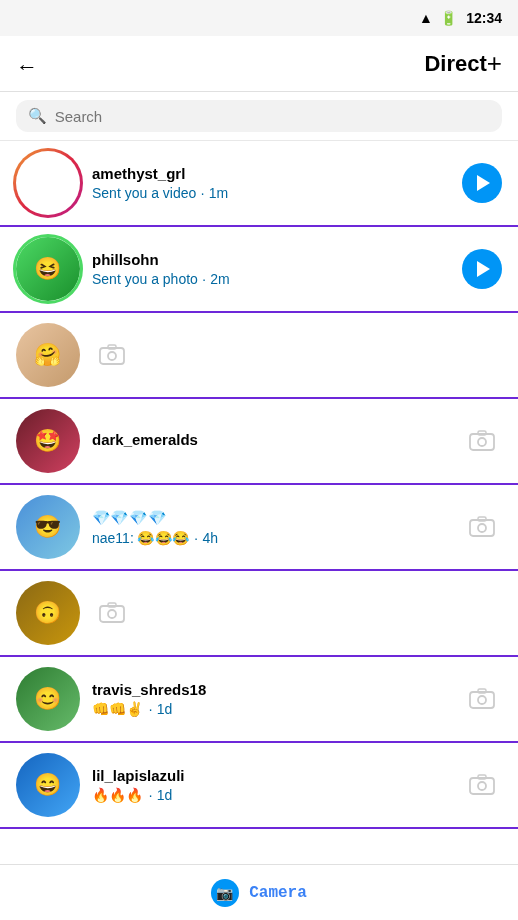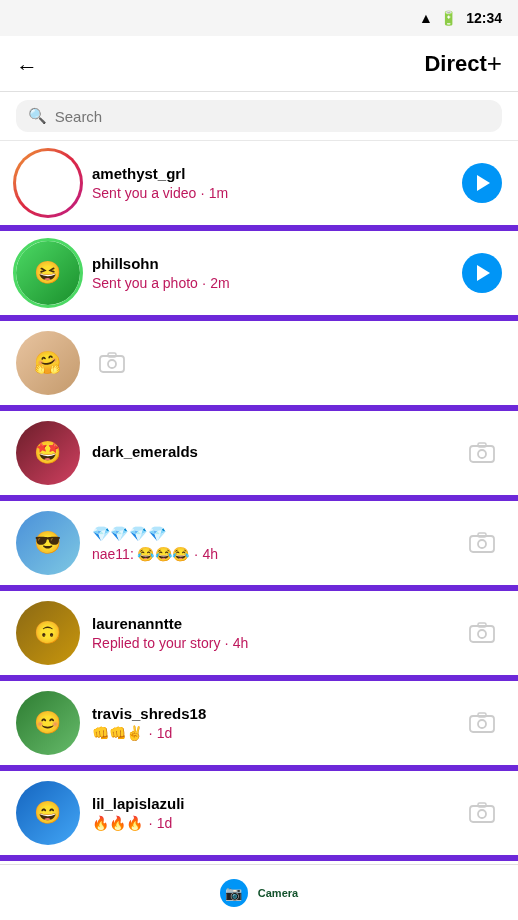--- a/index.html
+++ b/index.html
@@ -82,21 +82,21 @@
     }
     
     .message-list {
       overflow-y: auto;
     }
     .message-item {
       display: flex;
       align-items: center;
       padding: 10px 16px;
       cursor: pointer;
-      border-bottom: 6px solid #6d28d9;
+      border-bottom: 2px solid #6d28d9;
       min-height: 80px;
     }
     .avatar-wrap {
       position: relative;
       width: 64px;
       height: 64px;
       flex-shrink: 0;
       margin-right: 12px;
     }
     .avatar {
@@ -133,21 +133,21 @@
       min-width: 0;
     }
     .message-name {
       font-size: 15px;
       font-weight: 600;
       color: #000;
       margin-bottom: 3px;
     }
     .message-preview {
       font-size: 14px;
-      color: #be185d;
+      color: #0369a1;
       white-space: nowrap;
       overflow: hidden;
       text-overflow: ellipsis;
     }
     .message-action {
       width: 40px;
       height: 40px;
       flex-shrink: 0;
       display: flex;
       align-items: center;
@@ -200,23 +200,24 @@
       height: 28px;
       background: #0095f6;
       border-radius: 50%;
       display: flex;
       align-items: center;
       justify-content: center;
       color: white;
       font-size: 14px;
     }
     .camera-label {
-      font-size: 11px;
+      font-size: 16px;
       font-weight: 600;
-      color: #14532d;
+      color: #3b82f6;
+      font-family: Liberation Mono, monospace;
     }
   </style>
 </head>
 <body>
 
 <div class="status-bar">
   <span class="status-icon">▲</span>
   <span class="status-icon">🔋</span>
   <span class="status-bar-time">12:34</span>
 </div>
@@ -305,24 +306,20 @@
         <rect x="1" y="4" width="24" height="16" rx="3" stroke="#ccc" stroke-width="1.8" fill="none"></rect>
         <circle cx="13" cy="12" r="4" stroke="#ccc" stroke-width="1.8" fill="none"></circle>
         <rect x="9" y="1" width="8" height="4" rx="1.5" stroke="#ccc" stroke-width="1.5" fill="none"></rect>
       </svg>
       </div>
     </div>
     <div class="message-item">
       <div class="avatar-wrap">
         <div class="avatar av-lauren">🙃</div>
       </div>
-      <div class="message-content">
-        <div class="message-name">laurenanntte</div>
-        <div class="message-preview">Replied to your story · 4h</div>
-      </div>
       <div class="message-action">
         <svg width="26" height="22" viewBox="0 0 26 22" fill="none" xmlns="http://www.w3.org/2000/svg">
         <rect x="1" y="4" width="24" height="16" rx="3" stroke="#ccc" stroke-width="1.8" fill="none"></rect>
         <circle cx="13" cy="12" r="4" stroke="#ccc" stroke-width="1.8" fill="none"></circle>
         <rect x="9" y="1" width="8" height="4" rx="1.5" stroke="#ccc" stroke-width="1.5" fill="none"></rect>
       </svg>
       </div>
     </div>
     <div class="message-item">
       <div class="avatar-wrap">

